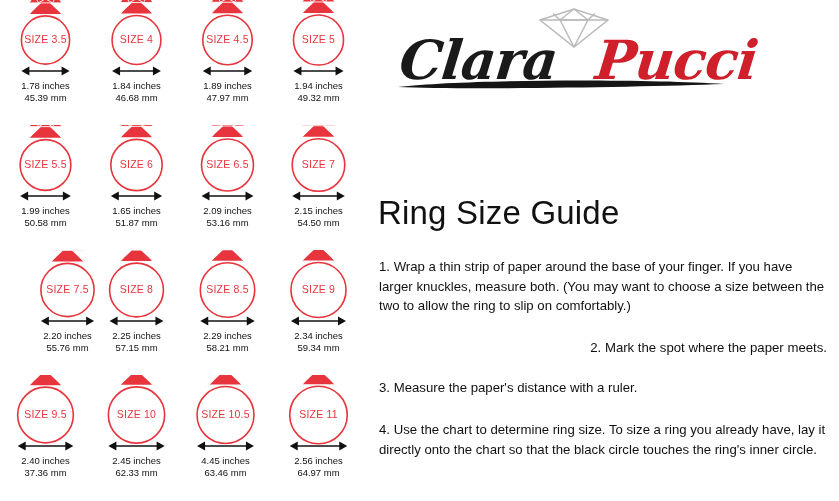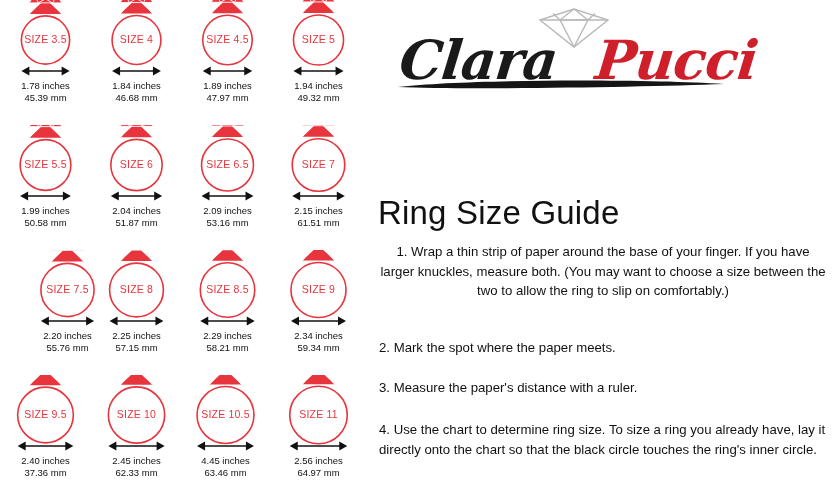--- a/index.html
+++ b/index.html
@@ -131,22 +131,22 @@
     letter-spacing: .2px;
   }
   .step {
     position: absolute;
     left: 13px;
     width: 448px;
     font-size: 13.2px;
     line-height: 19.5px;
     color: #111;
   }
-  #step1 { top: 242px; text-align: center; }
-  #step2 { top: 338px; }
+  #step1 { top: 257px; }
+  #step2 { top: 338px; text-align: right; }
   #step3 { top: 378px; }
   #step4 { top: 420px; }
 </style>
 </head>
 <body>
 
 <div id="page">
 
   <div id="chart">
       <div class="ring-cell" style="left: 0px; top: 0px;">
@@ -306,21 +306,21 @@
             </g>
           </svg>
           <div class="size-label">SIZE 6</div>
         </div>
         <div class="arrow-wrap"><svg width="91" height="14" viewBox="0 0 91 14">
             <line x1="25.830000000000002" y1="7" x2="65.17" y2="7" stroke="#111" stroke-width="1.6"></line>
             <path d="M19.830000000000002 7 L27.830000000000002 2.5 L27.830000000000002 11.5 Z" fill="#111"></path>
             <path d="M71.17 7 L63.17 2.5 L63.17 11.5 Z" fill="#111"></path>
           </svg></div>
         <div class="measure">
-          <div>2.04 inches</div>
+          <div>1.65 inches</div>
           <div>51.87 mm</div>
         </div>
       </div>
       <div class="ring-cell" style="left: 182px; top: 125px;">
         <div class="ring-art">
           <svg width="91" height="74" viewBox="0 0 91 74">
             <circle cx="45.5" cy="40" r="25.98" fill="none" stroke="#e8343c" stroke-width="1.6"></circle>
             <g fill="#e8343c">
               <path d="M29.5 12.02 L45.5 -2.9800000000000004 L61.5 12.02 Z"></path>
               <path d="M29.5 1.0199999999999996 L61.5 1.0199999999999996 L56.5 -5.98 L34.5 -5.98 Z"></path>
@@ -363,21 +363,21 @@
           </svg>
           <div class="size-label">SIZE 7</div>
         </div>
         <div class="arrow-wrap"><svg width="91" height="14" viewBox="0 0 91 14">
             <line x1="25.21" y1="7" x2="65.78999999999999" y2="7" stroke="#111" stroke-width="1.6"></line>
             <path d="M19.21 7 L27.21 2.5 L27.21 11.5 Z" fill="#111"></path>
             <path d="M71.78999999999999 7 L63.78999999999999 2.5 L63.78999999999999 11.5 Z" fill="#111"></path>
           </svg></div>
         <div class="measure">
           <div>2.15 inches</div>
-          <div>61.51 mm</div>
+          <div>54.50 mm</div>
         </div>
       </div>
       <div class="ring-cell" style="left: 0px; top: 250px; margin-left: 22px;">
         <div class="ring-art">
           <svg width="91" height="74" viewBox="0 0 91 74">
             <circle cx="45.5" cy="40" r="26.6" fill="none" stroke="#e8343c" stroke-width="1.6"></circle>
             <g fill="#e8343c">
               <path d="M29.5 11.399999999999999 L45.5 -3.6000000000000014 L61.5 11.399999999999999 Z"></path>
               <path d="M29.5 0.3999999999999986 L61.5 0.3999999999999986 L56.5 -6.600000000000001 L34.5 -6.600000000000001 Z"></path>
             </g>

